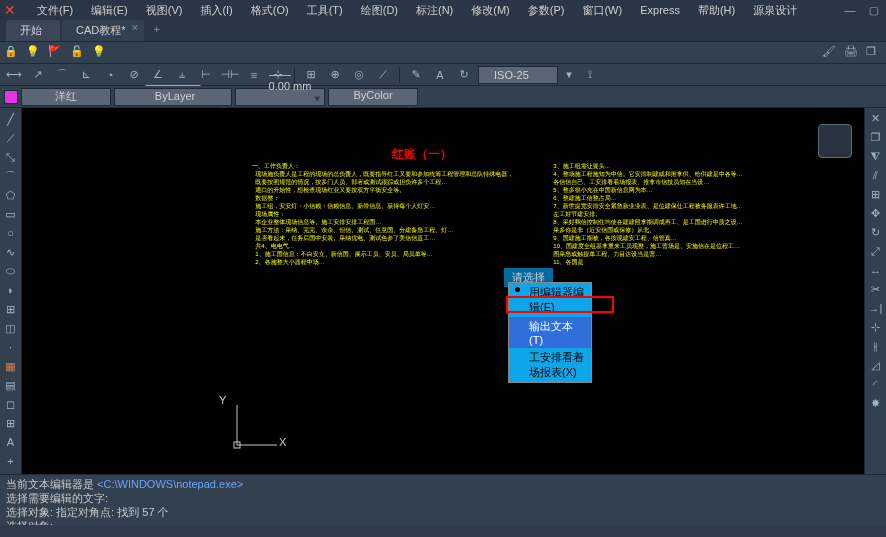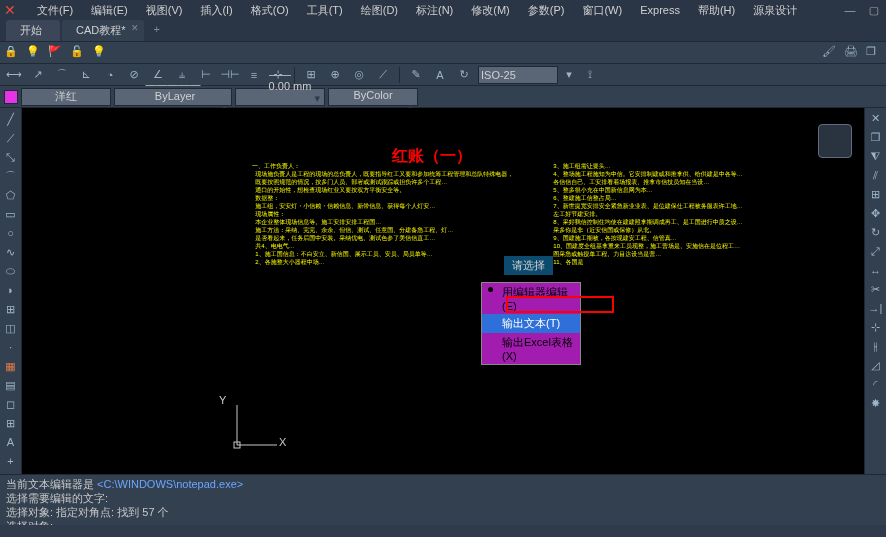--- a/index.html
+++ b/index.html
@@ -15,42 +15,42 @@
 .tab .x { position: absolute; right: 5px; top: 3px; font-size: 9px; color: #888; }
 .tab.add { background: none; color: #888; padding: 3px 8px; }
 .toolbar1 { height: 22px; background: #33404F; display: flex; align-items: center; padding: 0 4px; gap: 6px; border-bottom: 1px solid #1E2836; }
 .toolbar1 .ico { width: 16px; height: 16px; display: inline-block; }
 .bulb { color: #FFD65A; }
 .flag { color: #FF7E3D; }
 .key { color: #FFD65A; }
 .toolbar2 { height: 22px; background: #33404F; display: flex; align-items: center; padding: 0 4px; gap: 4px; border-bottom: 1px solid #1E2836; }
 .toolbar2 .tbtn { width: 20px; height: 16px; display: flex; align-items: center; justify-content: center; color: #9EB4C8; }
 .toolbar2 .sep { width: 1px; height: 16px; background: #1E2836; margin: 0 2px; }
-.iso-box { width: 80px; height: 18px; background: #5A6676; border: 1px solid #1E2836; color: #D0D0D0; padding: 0 2px; display: flex; align-items: center; }
+.iso-box { width: 80px; height: 18px; background: #5A6676; border: 1px solid #1E2836; color: #D0D0D0; padding: 0 15px; display: flex; align-items: center; }
 .dd-arrow { width: 14px; text-align: center; color: #9EB4C8; }
 .propbar { height: 22px; background: #33404F; display: flex; align-items: center; padding: 0 4px; gap: 3px; border-bottom: 1px solid #1E2836; }
 .swatch { width: 14px; height: 14px; background: #E633E6; border: 1px solid #1E2836; }
 .prop-field { height: 18px; background: #5A6676; border: 1px solid #1E2836; color: #D0D0D0; display: flex; align-items: center; padding: 0 4px; flex-direction: column; }
 .prop-field .arrow { margin-left: auto; color: #2F3B4C; }
 .main { position: relative; height: 366px; background: #000; display: flex; }
 .left-tools { width: 22px; background: #33404F; padding-top: 4px; display: flex; flex-direction: column; align-items: center; gap: 5px; border-right: 1px solid #1E2836; }
 .left-tools .t { width: 16px; height: 14px; color: #9EB4C8; font-size: 11px; text-align: center; line-height: 14px; }
 .right-tools { width: 22px; background: #33404F; padding-top: 4px; display: flex; flex-direction: column; align-items: center; gap: 5px; border-left: 1px solid #1E2836; }
 .right-tools .t { width: 16px; height: 14px; color: #9EB4C8; font-size: 11px; text-align: center; }
 .canvas { flex: 1; position: relative; background: #000; overflow: hidden; }
-.doc-title { position: absolute; left: 370px; top: 38px; color: #FF0000; font-size: 16px; font-weight: bold; }
+.doc-title { position: absolute; left: 370px; top: 38px; color: #FF0000; font-size: 12px; font-weight: bold; }
 .doc-text { position: absolute; left: 230px; top: 54px; width: 580px; color: #FFFF00; font-size: 6px; line-height: 8px; column-count: 2; column-gap: 16px; }
 .ucs { position: absolute; left: 195px; top: 292px; }
 .ucs-y { position: absolute; left: 20px; top: 0; color: #C8C8C8; font-size: 11px; }
 .ucs-x { position: absolute; left: 60px; top: 40px; color: #C8C8C8; font-size: 11px; }
 .ucs svg { position: absolute; left: 0; top: 0; }
 .viewcube { position: absolute; right: 8px; top: 12px; width: 42px; height: 42px; }
 .viewcube .cube { width: 34px; height: 34px; border: 1px solid #5E6B7C; border-radius: 4px; background: #2A3440; margin: 4px; }
-.select-tip { position: absolute; left: 482px; top: 148px; background: #0c4a6e; color: #D0D0D0; padding: 2px 8px; font-size: 11px; }
-.context-menu { position: absolute; left: 459px; top: 174px; width: 100px; background: #a21caf; border: 1px solid #888; box-shadow: 2px 2px 4px rgba(0,0,0,0.4); }
+.select-tip { position: absolute; left: 482px; top: 160px; background: #0369a1; color: #D0D0D0; padding: 2px 8px; font-size: 11px; }
+.context-menu { position: absolute; left: 486px; top: 174px; width: 84px; background: #0ea5e9; border: 1px solid #888; box-shadow: 2px 2px 4px rgba(0,0,0,0.4); }
 .context-menu .item { padding: 2px 6px 2px 20px; color: #000; font-size: 11px; position: relative; }
 .context-menu .item.sel { background: #2E6FDA; color: #FFF; }
 .context-menu .item .dot { position: absolute; left: 6px; top: 4px; width: 5px; height: 5px; background: #000; border-radius: 50%; }
 .highlight-box { position: absolute; left: 484px; top: 188px; width: 108px; height: 17px; border: 2px solid #FF0000; pointer-events: none; }
 .cmdline-area { height: 51px; background: #33404F; border-top: 1px solid #1E2836; padding: 2px 6px; color: #C8C8C8; font-family: SimSun, monospace; font-size: 11px; line-height: 14px; overflow: hidden; }
 .cmdline-area .bracket { color: #6BA6FF; }
 </style>
 </head>
 <body>
 
@@ -209,21 +209,21 @@
 
     <div class="viewcube">
       <div class="cube"></div>
     </div>
 
     <div class="select-tip">请选择</div>
 
     <div class="context-menu">
       <div class="item"><span class="dot"></span><span>用编辑器编辑(E)</span></div>
       <div class="item sel"><span>输出文本(T)</span></div>
-      <div class="item"><span>输出Excel表格(X)</span></div>
+      <div class="item"><span>工安排看着场报表(X)</span></div>
     </div>
     <div class="highlight-box"></div>
   </div>
 
   <div class="right-tools">
     <span class="t">✕</span>
     <span class="t">❐</span>
     <span class="t">⧨</span>
     <span class="t">⫽</span>
     <span class="t">⊞</span>

